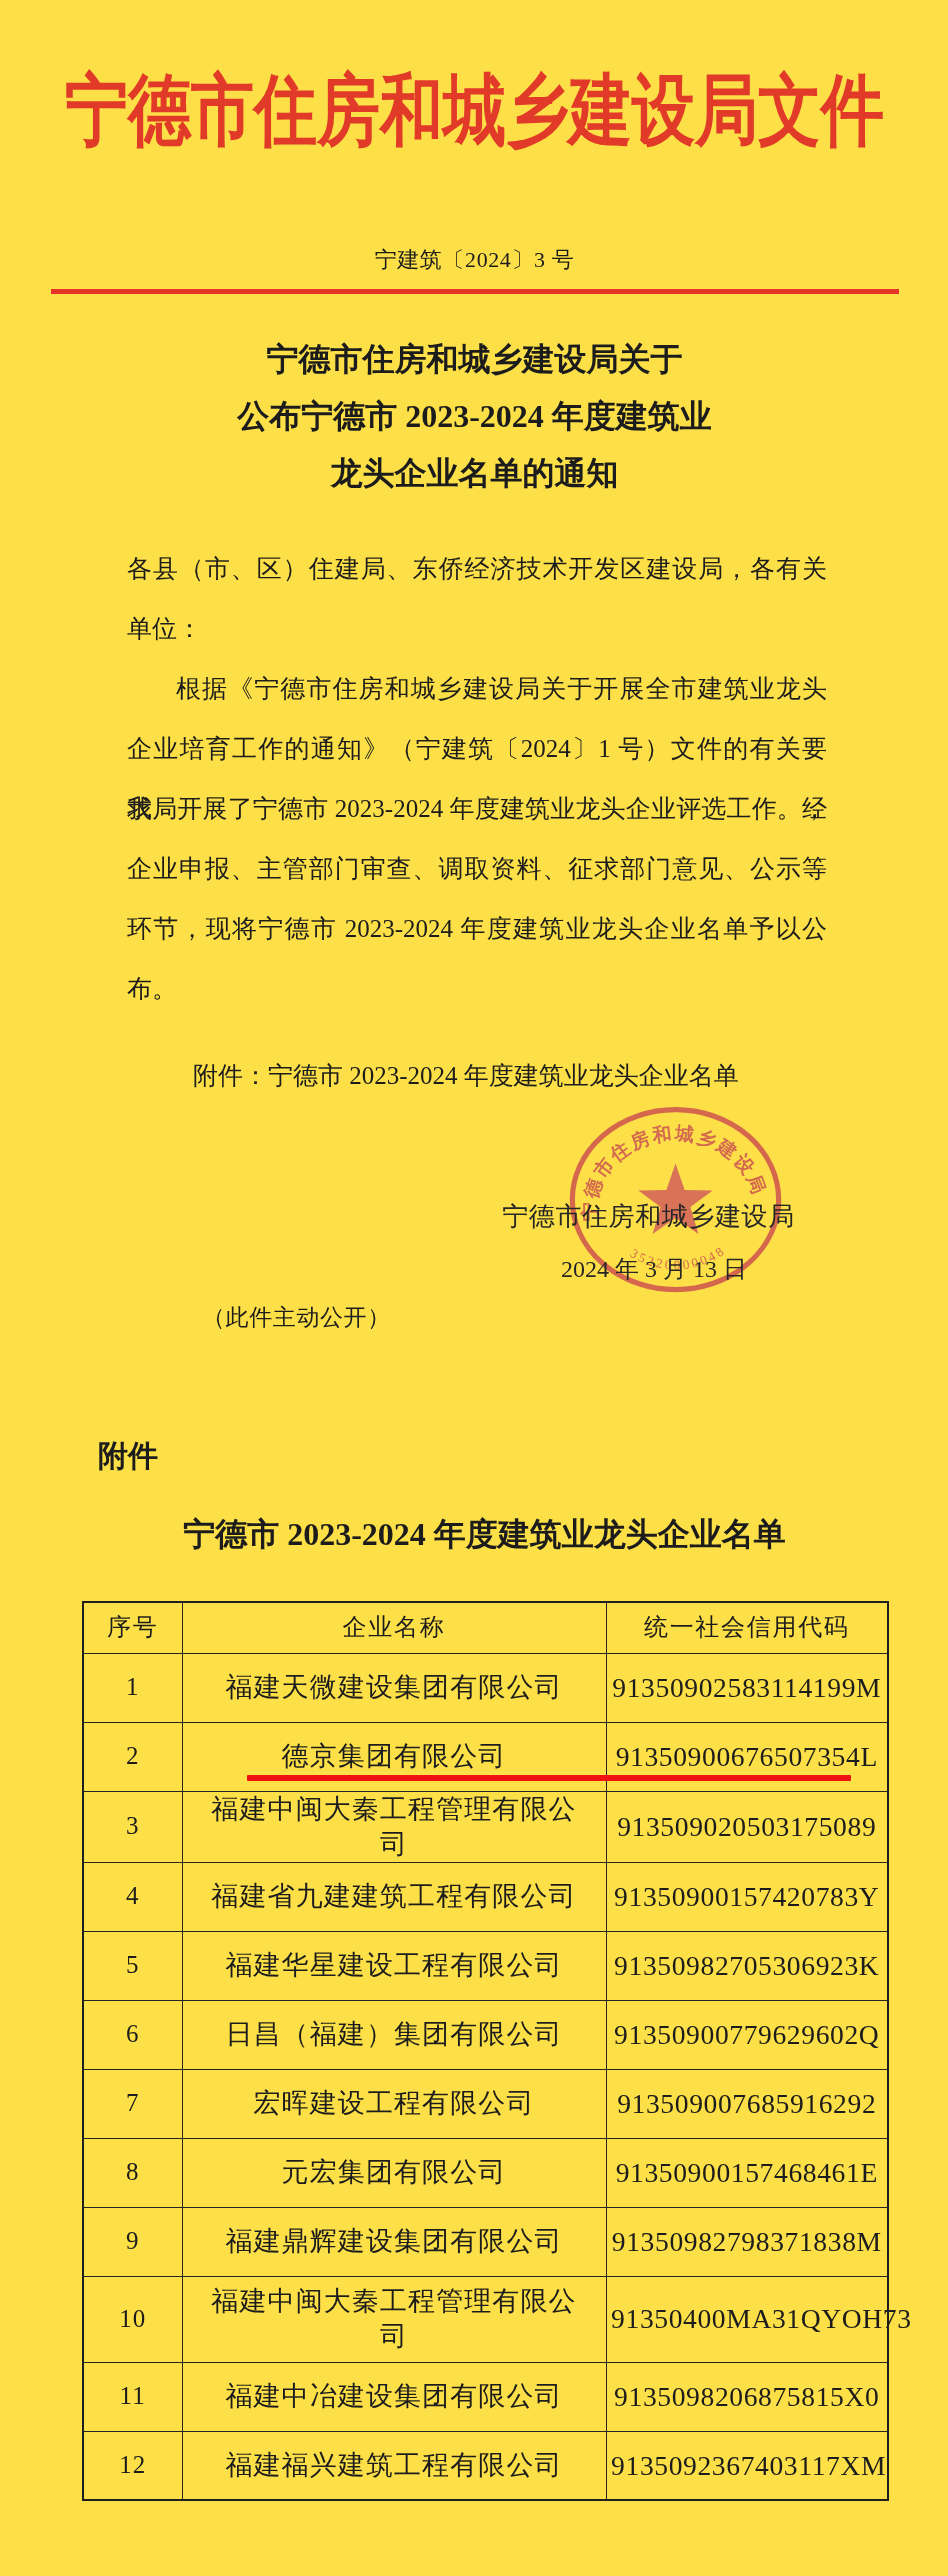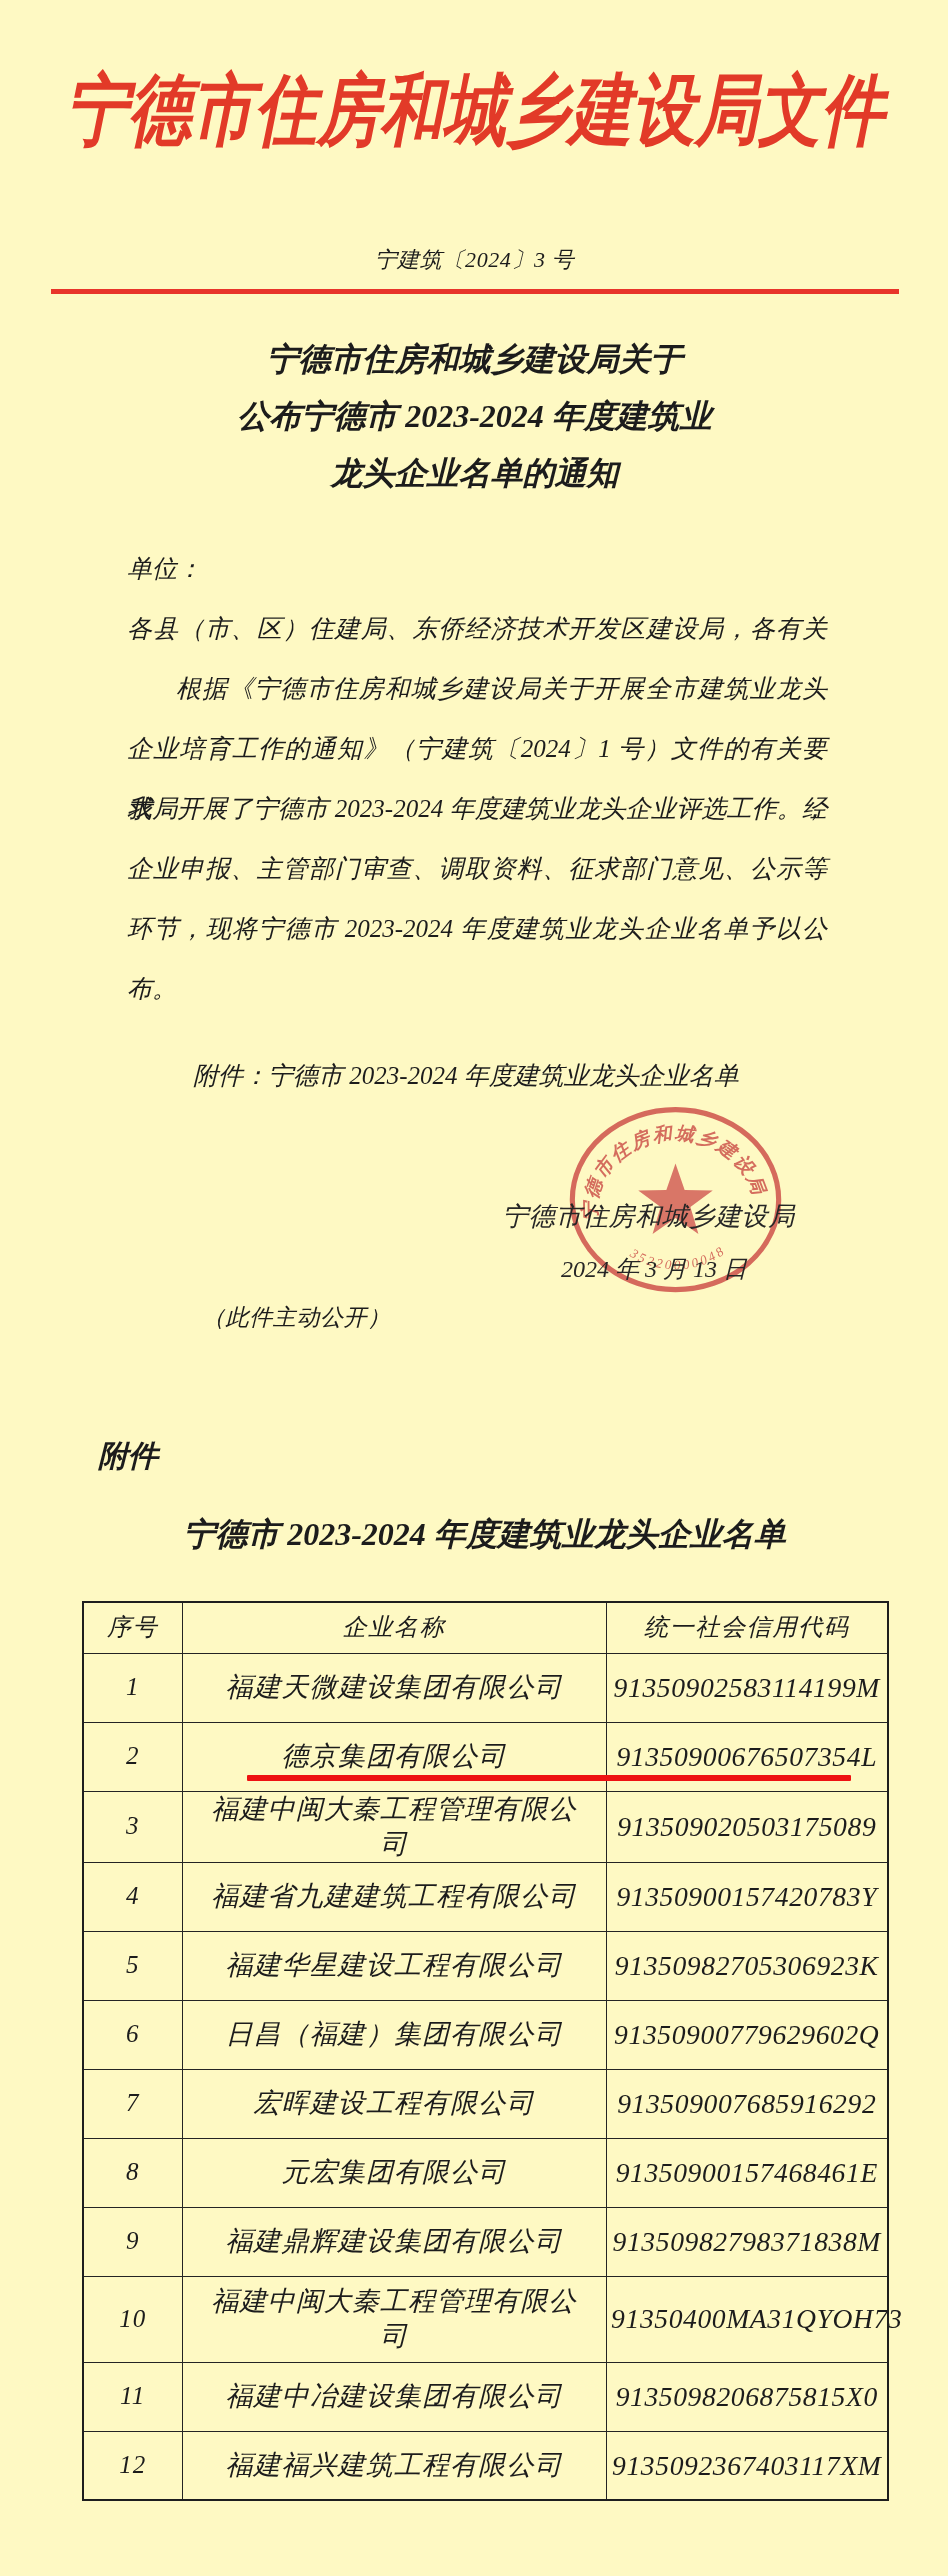--- a/index.html
+++ b/index.html
@@ -1,24 +1,23 @@
 <!DOCTYPE html>
 <html style="font-size:9.2px"><head>
 <meta charset="utf-8">
 <style>
   html,body{margin:0;padding:0;background:#e9e9e9;}
   .page{
     position:relative;
     width:949px;height:2576px;
     margin:0 auto;
-    background:#fef9c3;
+    background:#fde047;
     font-family:"Liberation Serif","DejaVu Serif",serif;
     color:#1c1c1c;
     overflow:hidden;
-    font-style:italic;
   }
   
   .org-title{
     position:absolute;top:68px;left:0;width:100%;
     text-align:center;height:86px;line-height:86px;
     color:#e23a28;font-weight:700;font-size:63px;white-space:nowrap;
   }
   .org-title span{display:inline-block;transform:scaleY(1.24);transform-origin:center;}
   .doc-number{
     position:absolute;top:246px;left:0;width:100%;
@@ -108,22 +107,22 @@
 
   <div class="red-rule"></div>
 
   <div class="notice-title">
     <div>宁德市住房和城乡建设局关于</div>
     <div>公布宁德市 2023-2024 年度建筑业</div>
     <div>龙头企业名单的通知</div>
   </div>
 
   <div class="body-block">
+    <div class="ln jl">各县（市、区）住建局、东侨经济技术开发区建设局，各有关</div>
     <div class="ln">单位：</div>
-    <div class="ln jl">各县（市、区）住建局、东侨经济技术开发区建设局，各有关</div>
     <div class="ln jl indent">根据《宁德市住房和城乡建设局关于开展全市建筑业龙头</div>
     <div class="ln jl">企业培育工作的通知》（宁建筑〔2024〕1 号）文件的有关要求，</div>
     <div class="ln jl">我局开展了宁德市 2023-2024 年度建筑业龙头企业评选工作。经</div>
     <div class="ln jl">企业申报、主管部门审查、调取资料、征求部门意见、公示等</div>
     <div class="ln jl">环节，现将宁德市 2023-2024 年度建筑业龙头企业名单予以公</div>
     <div class="ln">布。</div>
   </div>
 
   <div class="attachment-ref">附件：宁德市 2023-2024 年度建筑业龙头企业名单</div>
 

